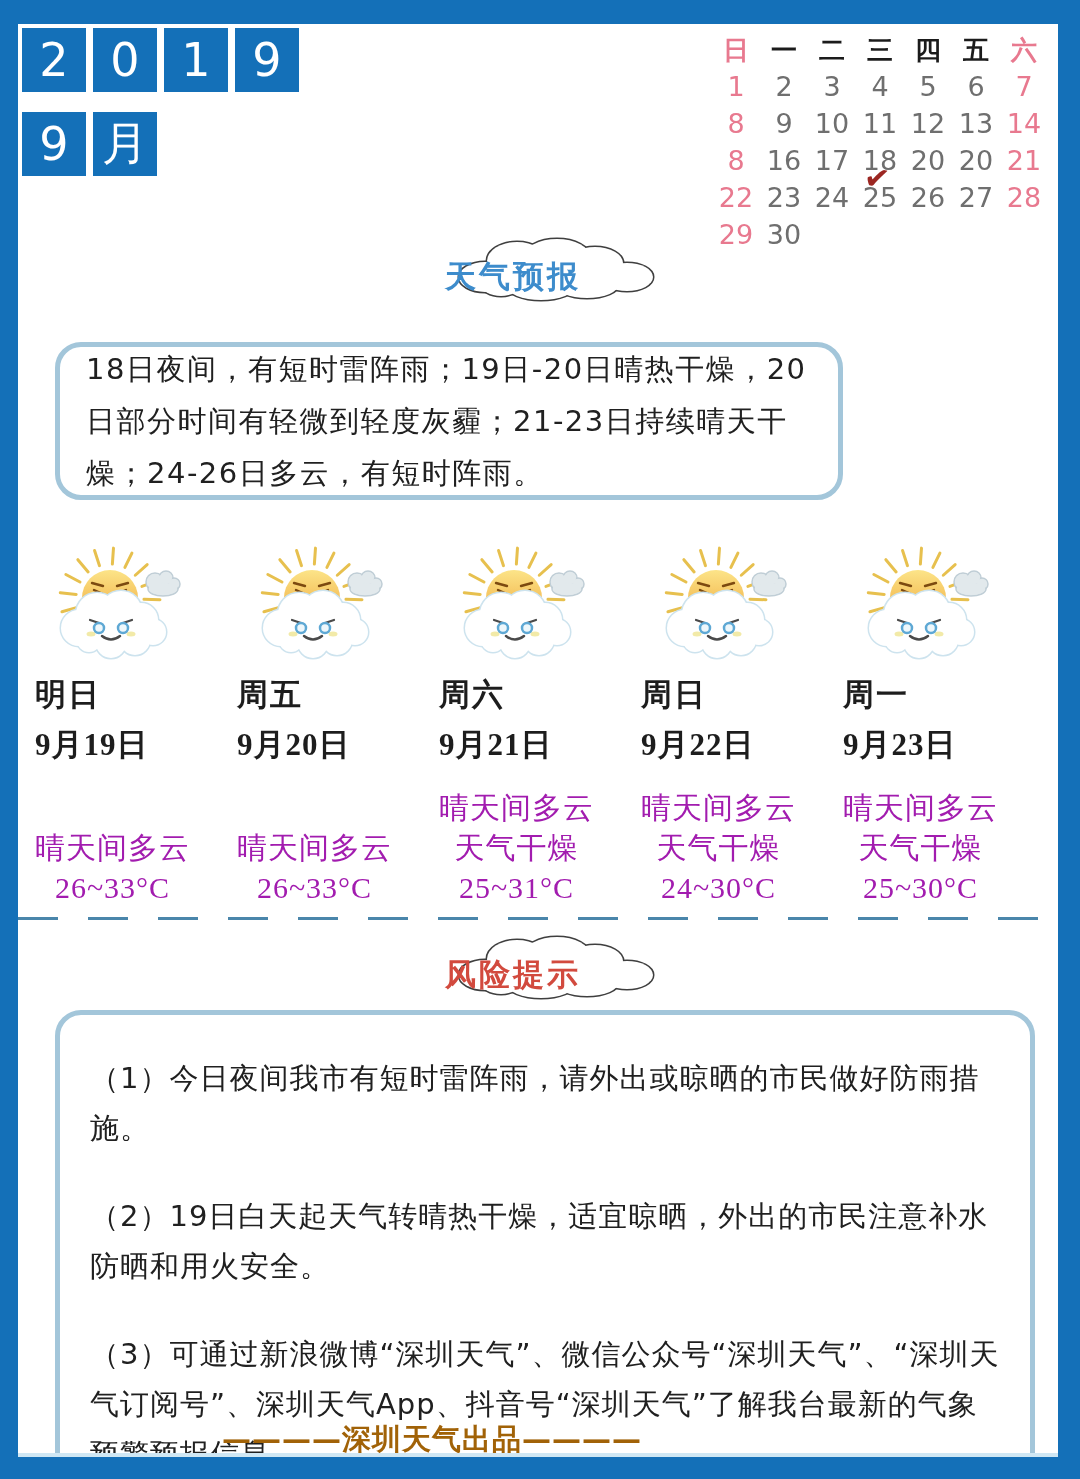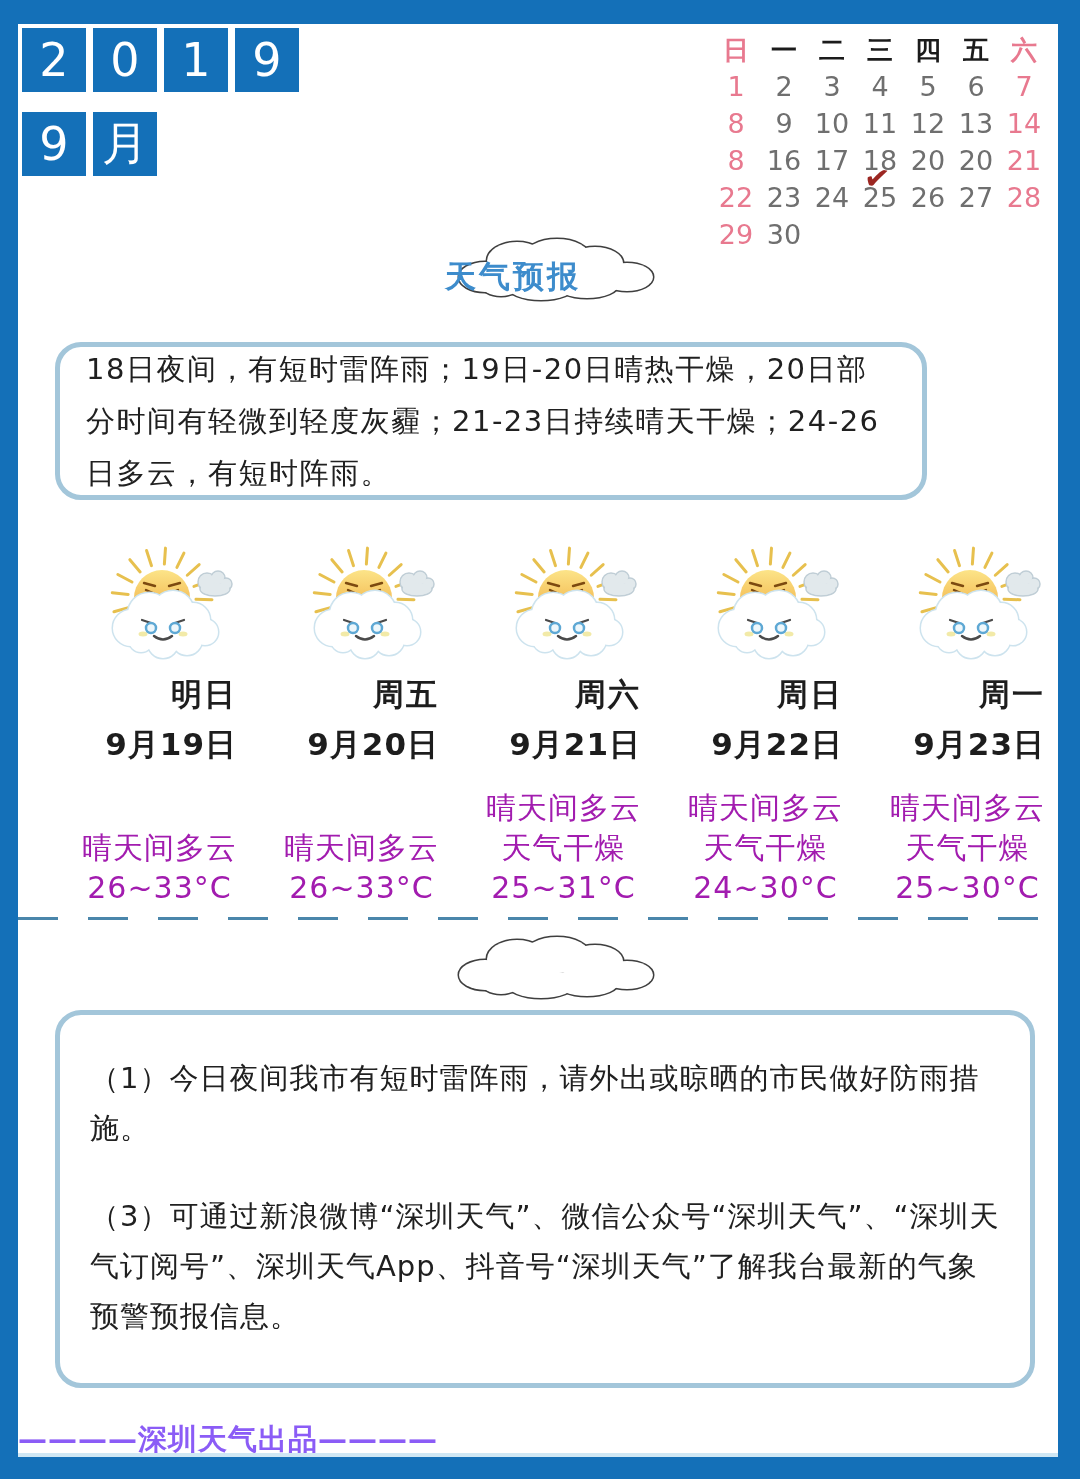--- a/index.html
+++ b/index.html
@@ -40,45 +40,45 @@
   .badge1{left:427px;top:206px;}
   .badge2{left:427px;top:904px;}
   .cloud-badge svg{position:absolute;inset:0;width:100%;height:100%;overflow:visible;}
   .badge-text{position:absolute;left:0;right:0;top:26px;
               font-size:31px;font-weight:700;letter-spacing:3px;}
   .badge1 .badge-text{color:var(--title-blue);}
   .badge2 .badge-text{color:var(--risk-red);}
 
   
   .round-box{position:absolute;border:5px solid var(--box-border);border-radius:26px;background:#fff;}
-  .forecast-box{left:37px;top:318px;width:872px;height:158px;padding:18px 26px;
+  .forecast-box{left:37px;top:318px;width:788px;height:158px;padding:18px 26px;
                 display:flex;align-items:center;}
   .forecast-box p{margin:0;font-size:29px;line-height:52px;letter-spacing:1.5px;
                   color:var(--ink);font-weight:500;}
   .risk-box{left:37px;top:986px;width:980px;min-height:378px;padding:38px 30px 26px;}
   .risk-box p{margin:0 0 38px;font-size:29px;line-height:50px;letter-spacing:1px;
               color:var(--ink);font-weight:500;}
   .risk-box p:last-child{margin-bottom:0;}
 
   
   .days-row{position:absolute;left:17px;top:522px;width:1010px;display:flex;}
-  .day-col{width:202px;display:flex;flex-direction:column;align-items:flex-end;}
+  .day-col{width:202px;display:flex;flex-direction:column;align-items:flex-start;font-family:Liberation Serif, serif;}
   .wicon{width:150px;height:120px;}
   .day-name{margin-top:8px;font-size:31px;color:#1d1d1d;letter-spacing:2px;font-weight:600;}
   .day-date{margin-top:8px;font-size:31px;color:#1d1d1d;letter-spacing:1px;font-weight:600;}
   .day-detail{margin-top:18px;height:124px;display:flex;flex-direction:column;
               justify-content:flex-end;align-items:center;font-size:30px;line-height:40px;
               color:#a21caf;letter-spacing:1px;font-weight:500;}
   .day-detail span:empty{display:none;}
 
   .dashed-sep{position:absolute;left:0;top:893px;width:1040px;height:3px;
               background:repeating-linear-gradient(90deg,var(--dash) 0 40px,transparent 40px 70px);}
 
-  .footer{position:absolute;left:0;top:1396px;width:828px;text-align:left;
-          font-size:29px;color:#8b5cf6;letter-spacing:1px;font-weight:600;}
+  .footer{position:absolute;left:0;top:1396px;width:828px;text-align:center;
+          font-size:29px;color:#a16207;letter-spacing:1px;font-weight:600;}
   .bottom-accent{position:absolute;left:0;bottom:0;width:1040px;height:4px;background:#cfe7f4;}
   .symdefs{position:absolute;width:0;height:0;overflow:hidden;}
 </style>
 </head>
 <body>
 
 <svg class="symdefs" aria-hidden="true">
   <defs>
     <linearGradient id="sg" x1="0" y1="0" x2="0" y2="1">
       <stop offset="0" stop-color="#fce488"></stop>
@@ -319,23 +319,25 @@
     </div>
 
   </div>
 
   <div class="dashed-sep"></div>
 
   <div class="cloud-badge badge2">
     <svg>
         <use href="#cloudsym"></use>
       </svg>
+    <span class="badge-text">风险提示</span>
   </div>
 
   <div class="round-box risk-box">
     <p>（1）今日夜间我市有短时雷阵雨，请外出或晾晒的市民做好防雨措施。</p>
+    <p>（2）19日白天起天气转晴热干燥，适宜晾晒，外出的市民注意补水防晒和用火安全。</p>
     <p>（3）可通过新浪微博“深圳天气”、微信公众号“深圳天气”、“深圳天气订阅号”、深圳天气App、抖音号“深圳天气”了解我台最新的气象预警预报信息。</p>
   </div>
 
   <div class="footer">————深圳天气出品————</div>
   <div class="bottom-accent"></div>
 
 </div>
 
 </body></html>

